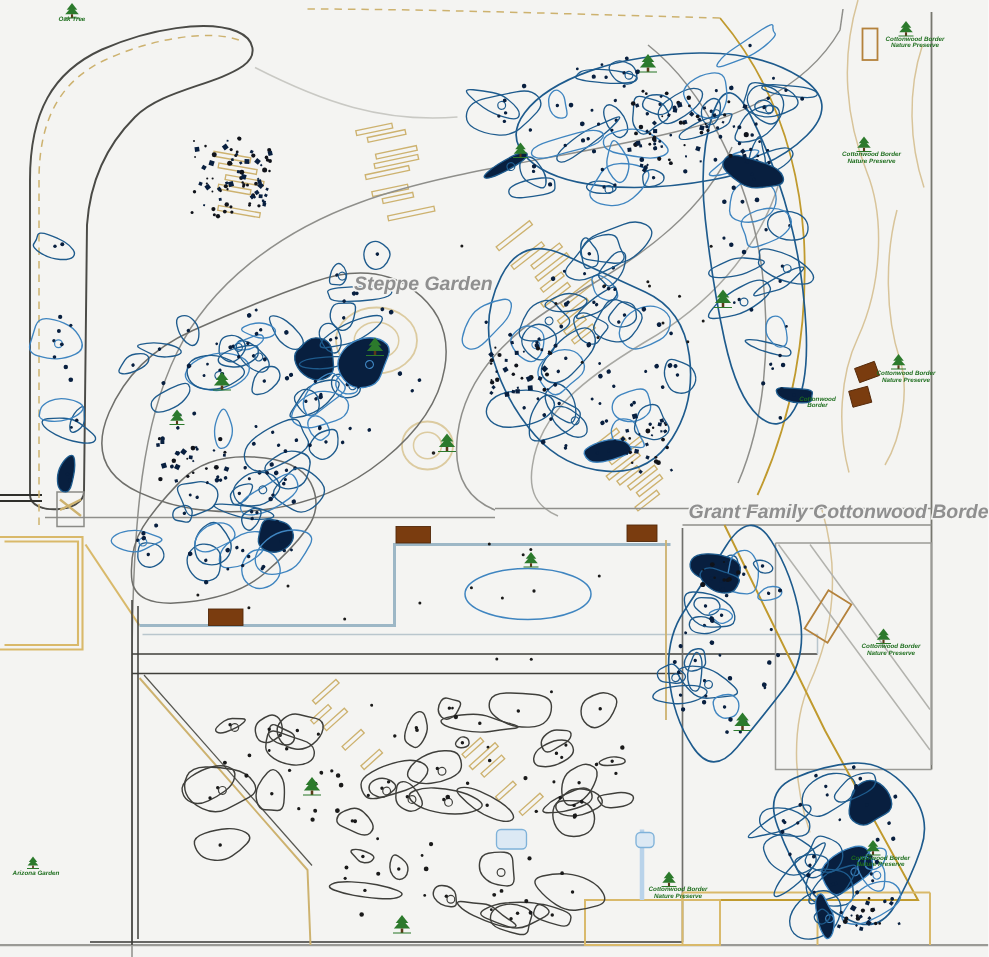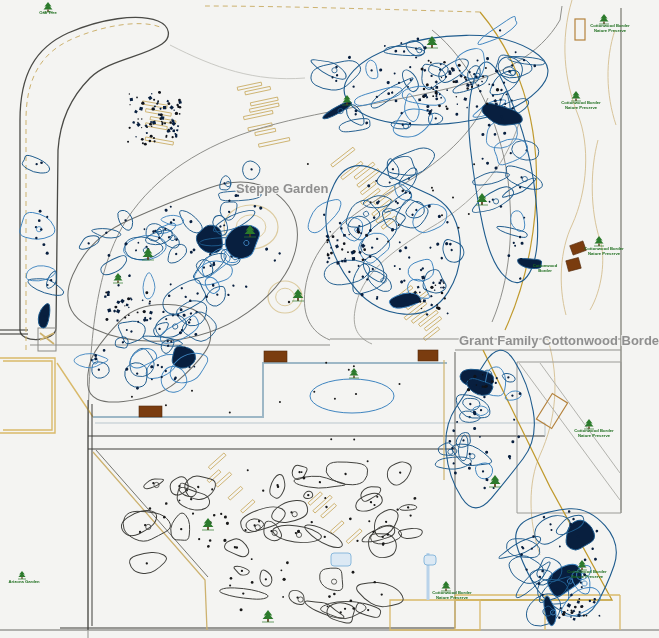--- a/index.html
+++ b/index.html
@@ -1,17 +1,17 @@
 <!DOCTYPE html>
 <html><head>
 <meta charset="utf-8">
 <style>
   html,body{margin:0;padding:0;background:#ffffff;}
   #stage{position:relative;width:659px;height:638px;overflow:hidden;
-         font-family:"Liberation Sans",sans-serif;background:#f4f4f2;}
+         font-family:"Liberation Sans",sans-serif;background:#f4f4f2;font-style:italic;}
   svg{position:absolute;left:0;top:0;}
   .biglabel{font-family:"Liberation Sans",sans-serif;font-weight:bold;
             fill:#8f8f8f;font-size:13px;paint-order:stroke;stroke:#f4f4f2;stroke-width:2px;}
   .minilabel{font-family:"Liberation Sans",sans-serif;fill:#1e6e1e;font-size:4.2px;
              font-weight:bold;text-anchor:middle;}
 </style>
 </head>
 <body>
 
 <div id="stage">

